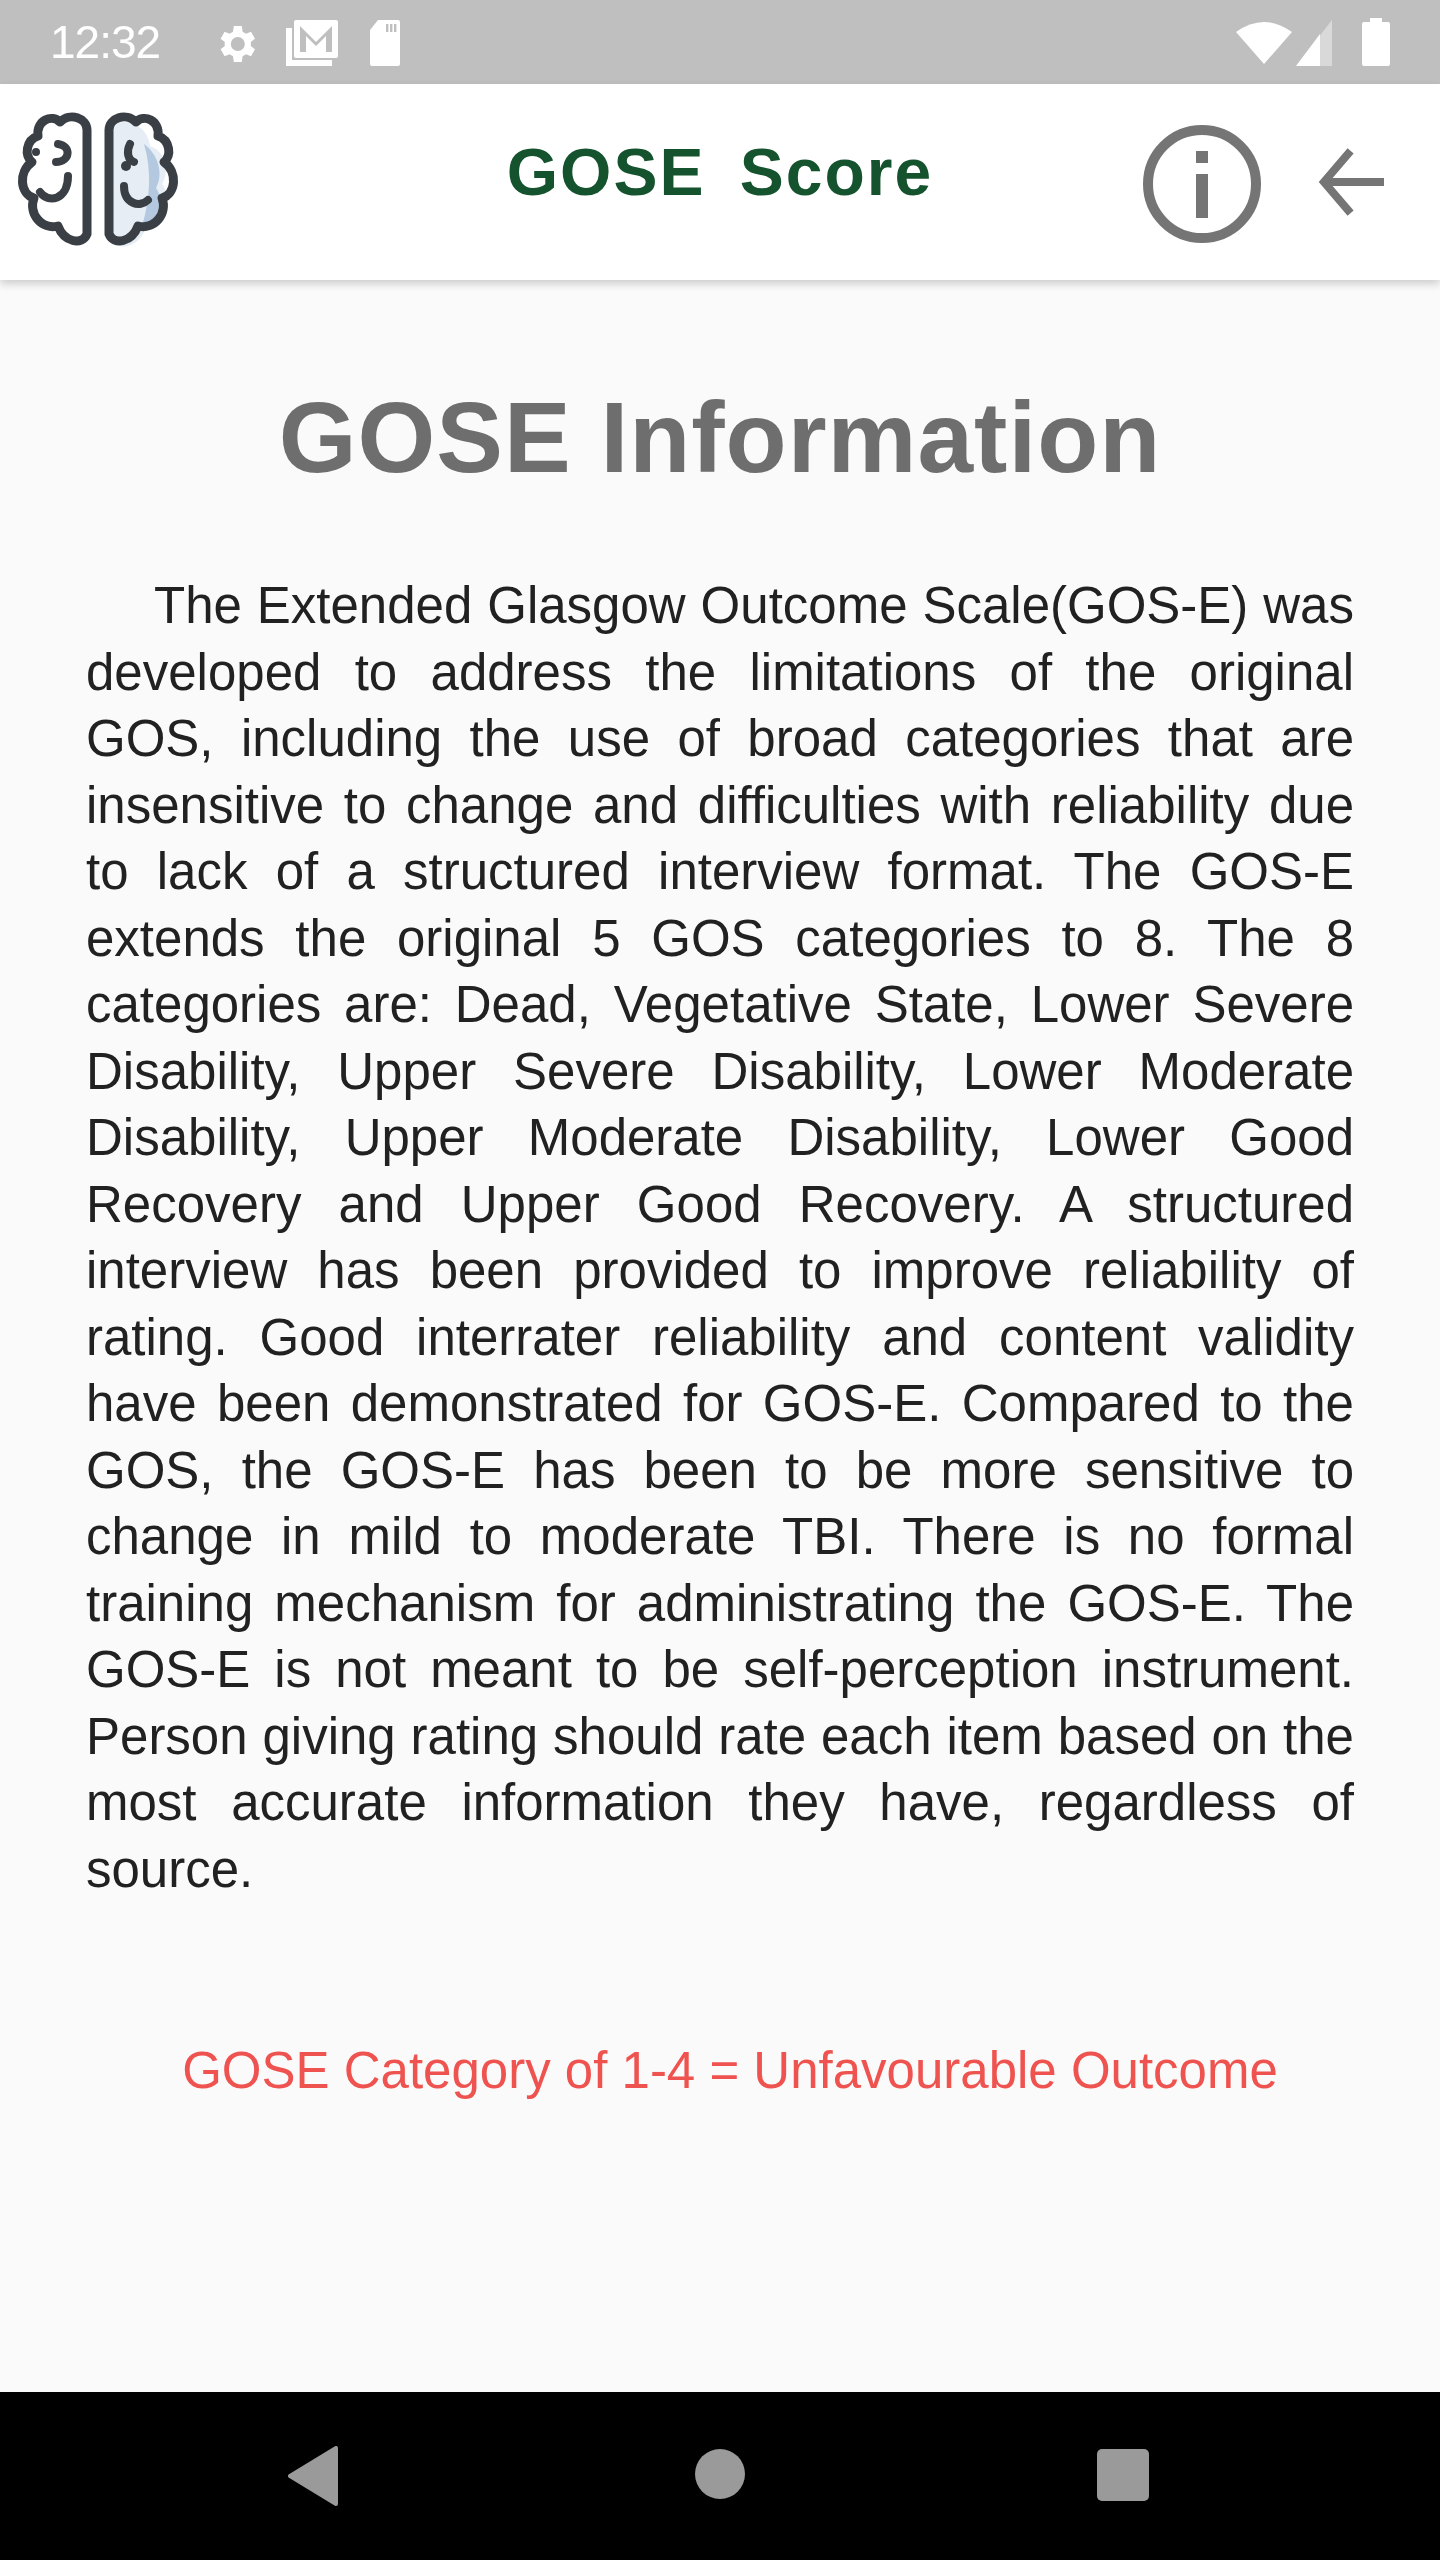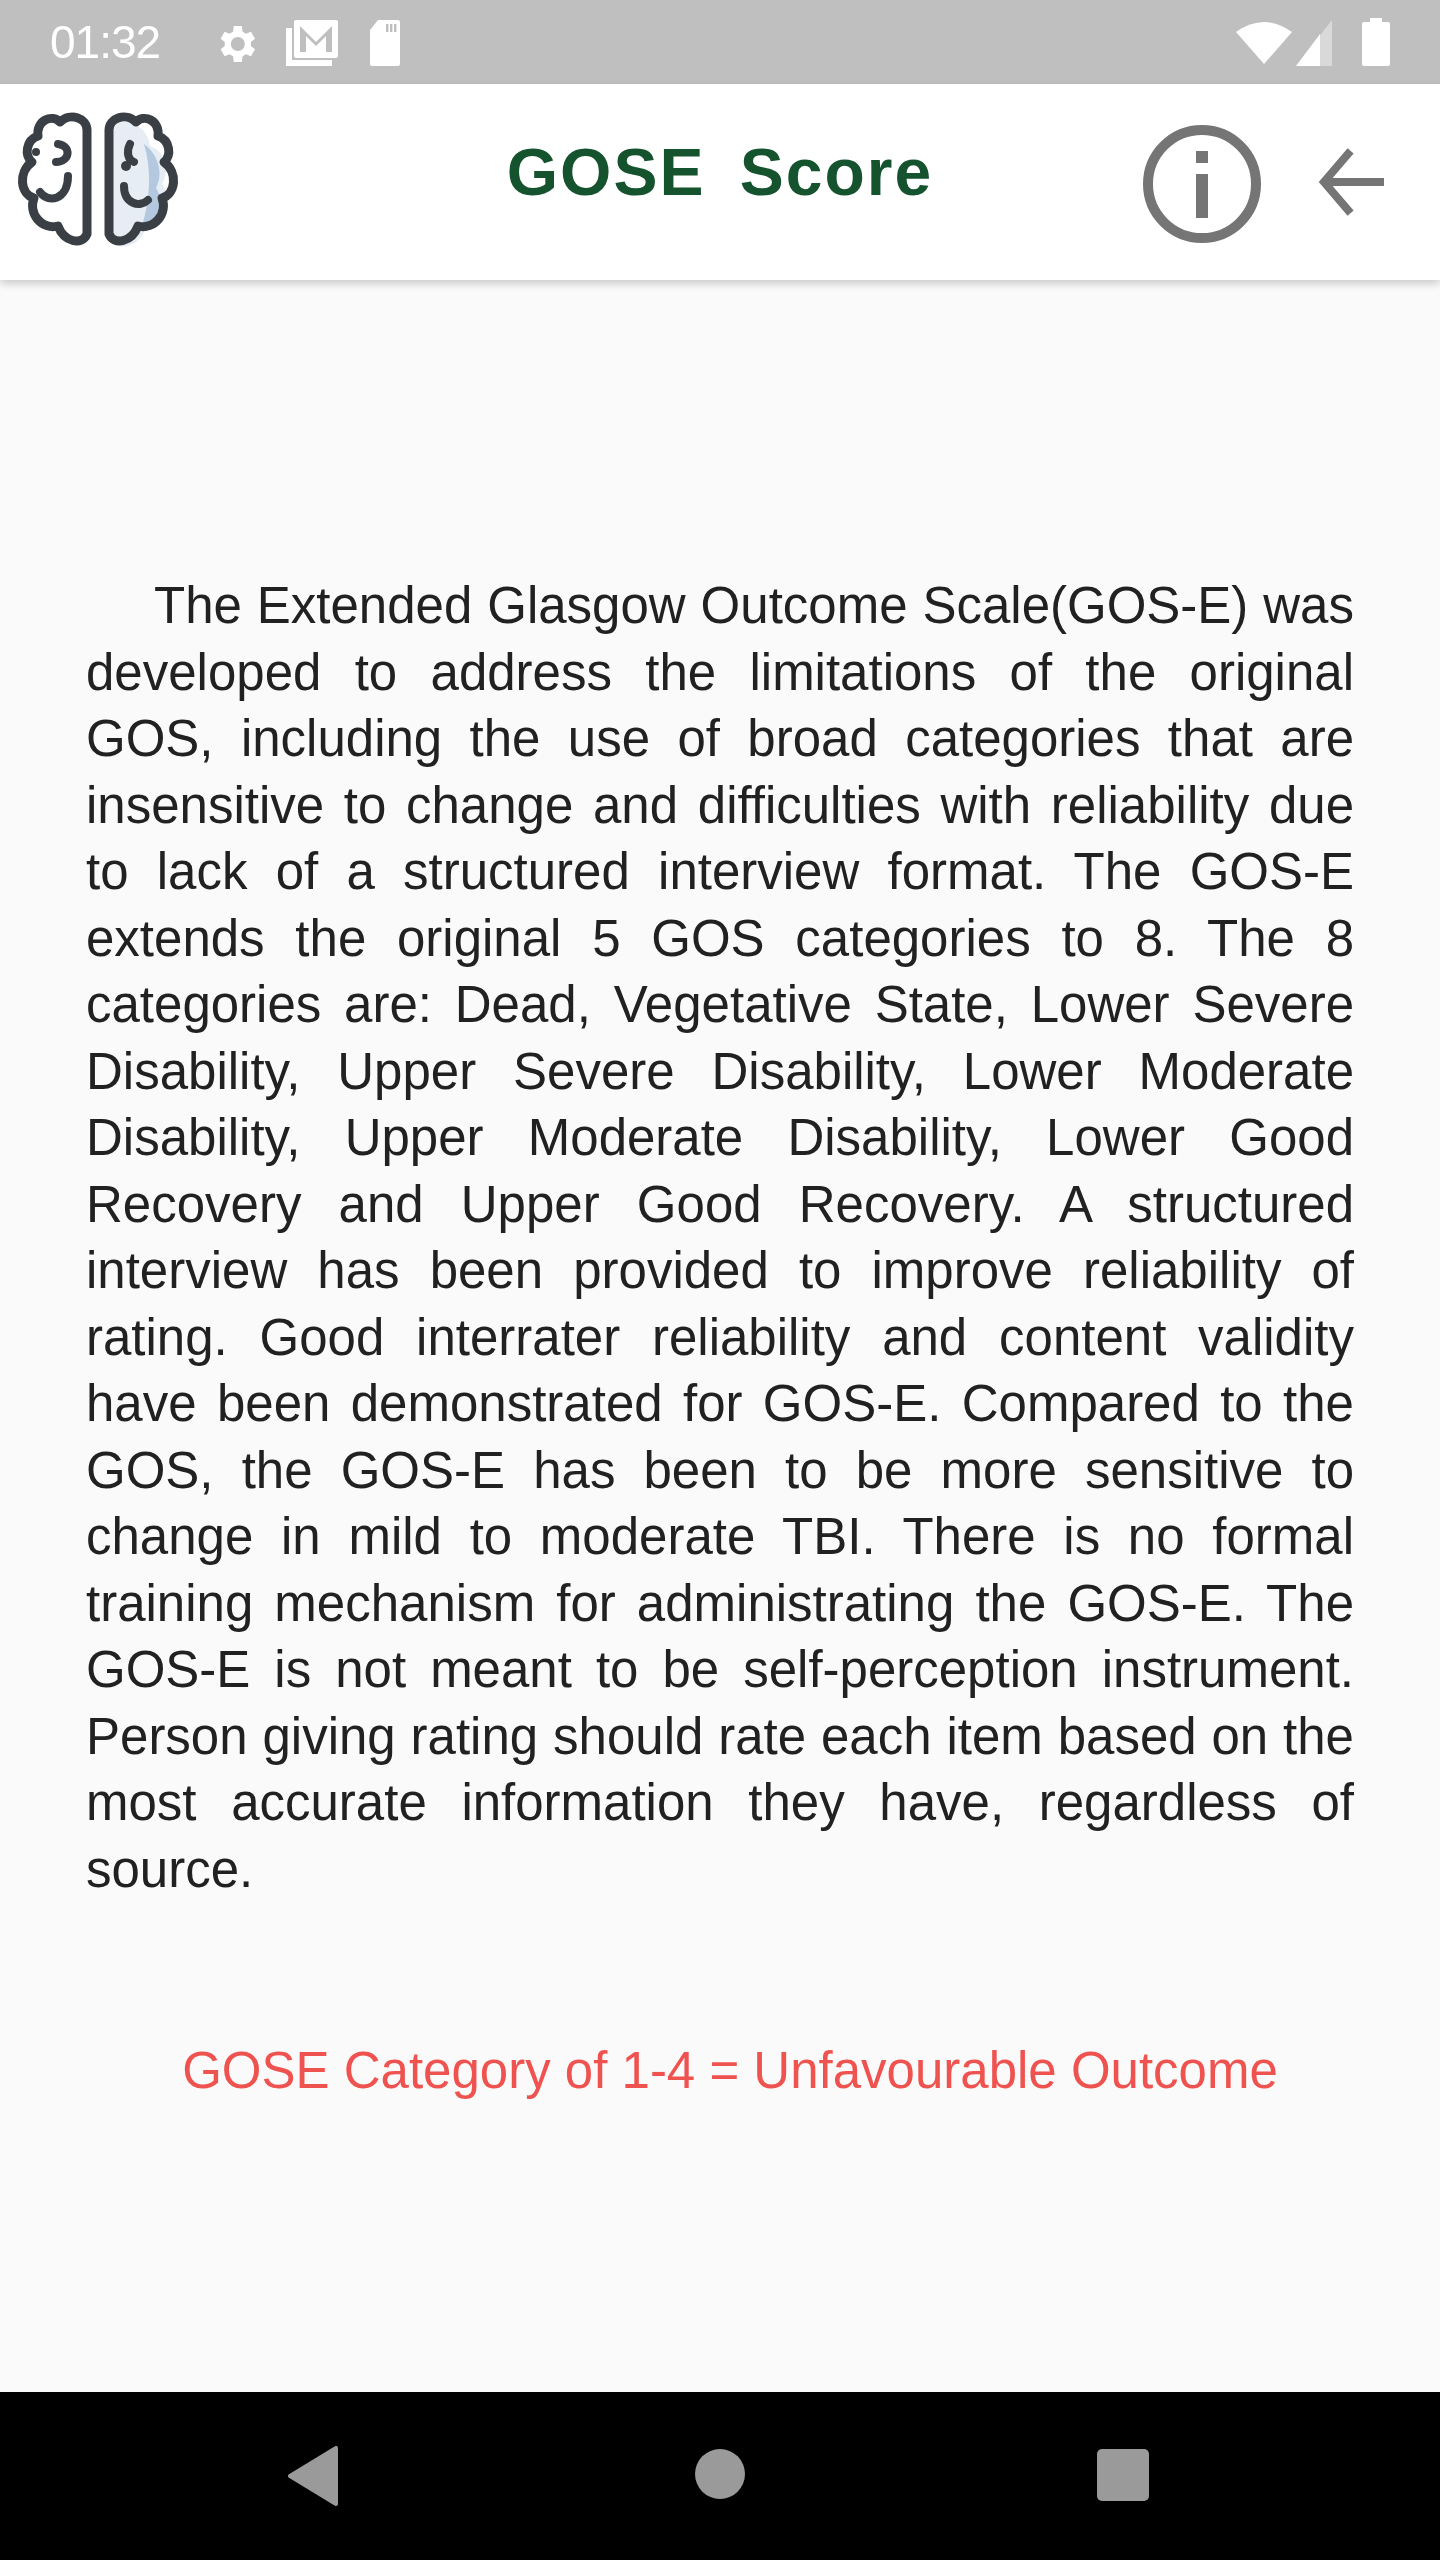--- a/index.html
+++ b/index.html
@@ -78,21 +78,21 @@
       position: absolute; left: 0; top: 2392px;
       width: 1440px; height: 168px;
       background: #000000;
     }
     .nav-btn { position: absolute; cursor: pointer; }
   </style>
 </head>
 <body>
 
 <div class="status-bar">
-  <span class="status-time">01:32</span>
+  <span class="status-time">12:32</span>
 
   <svg class="status-icon" style="left:212px;top:20px;" width="48" height="48" viewBox="0 0 24 24">
     <path fill="#ffffff" d="M19.4 13a7.5 7.5 0 0 0 0-2l2.1-1.6-2-3.5-2.5 1a7.6 7.6 0 0 0-1.7-1L14.9 3h-4l-.4 2.9a7.6 7.6 0 0 0-1.7 1l-2.5-1-2 3.5L6.4 11a7.5 7.5 0 0 0 0 2l-2.1 1.6 2 3.5 2.5-1a7.6 7.6 0 0 0 1.7 1l.4 2.9h4l.4-2.9a7.6 7.6 0 0 0 1.7-1l2.5 1 2-3.5zM12.9 15.5a3.5 3.5 0 1 1 0-7 3.5 3.5 0 0 1 0 7z"></path>
   </svg>
 
   <svg class="status-icon" style="left:286px;top:20px;" width="56" height="46" viewBox="0 0 28 23">
     <rect x="0" y="4" width="3" height="19" fill="#ffffff"></rect>
     <rect x="0" y="20" width="23" height="3" fill="#ffffff"></rect>
     <rect x="4" y="0" width="22" height="19" rx="1" fill="#ffffff"></rect>
     <path d="M7 3 L15 11 L23 3 L23 16 L20 16 L20 8 L15 13 L10 8 L10 16 L7 16 Z" fill="#bfbfbf"></path>
@@ -146,20 +146,21 @@
     <rect x="56" y="52" width="12" height="44" fill="#757575"></rect>
   </svg>
 
   <svg class="back-btn" viewBox="0 0 72 100">
     <path d="M30 22 L6 50 L30 78" fill="none" stroke="#757575" stroke-width="8" stroke-linecap="square"></path>
     <rect x="8" y="46" width="58" height="8" fill="#757575"></rect>
   </svg>
 </div>
 
 <div class="content">
+  <div class="page-heading">GOSE Information</div>
 
   <p class="body-text">The Extended Glasgow Outcome Scale(GOS-E) was developed to address the limitations of the original GOS, including the use of broad categories that are insensitive to change and difficulties with reliability due to lack of a structured interview format. The GOS-E extends the original 5 GOS categories to 8. The 8 categories are: Dead, Vegetative State, Lower Severe Disability, Upper Severe Disability, Lower Moderate Disability, Upper Moderate Disability, Lower Good Recovery and Upper Good Recovery. A structured interview has been provided to improve reliability of rating. Good interrater reliability and content validity have been demonstrated for GOS-E. Compared to the GOS, the GOS-E has been to be more sensitive to change in mild to moderate TBI. There is no formal training mechanism for administrating the GOS-E. The GOS-E is not meant to be self-perception instrument. Person giving rating should rate each item based on the most accurate information they have, regardless of source.</p>
 
   <div class="outcome outcome-unfav" style="color:#ef5350;">GOSE Category of 1-4 = Unfavourable Outcome</div>
 
 </div>
 
 <div class="nav-bar">
   <svg class="nav-btn" style="left:286px;top:54px;" width="56" height="60" viewBox="0 0 56 60">
     <path d="M50 2 L50 58 L4 30 Z" fill="#9a9a9a" stroke="#9a9a9a" stroke-width="4" stroke-linejoin="round"></path>

